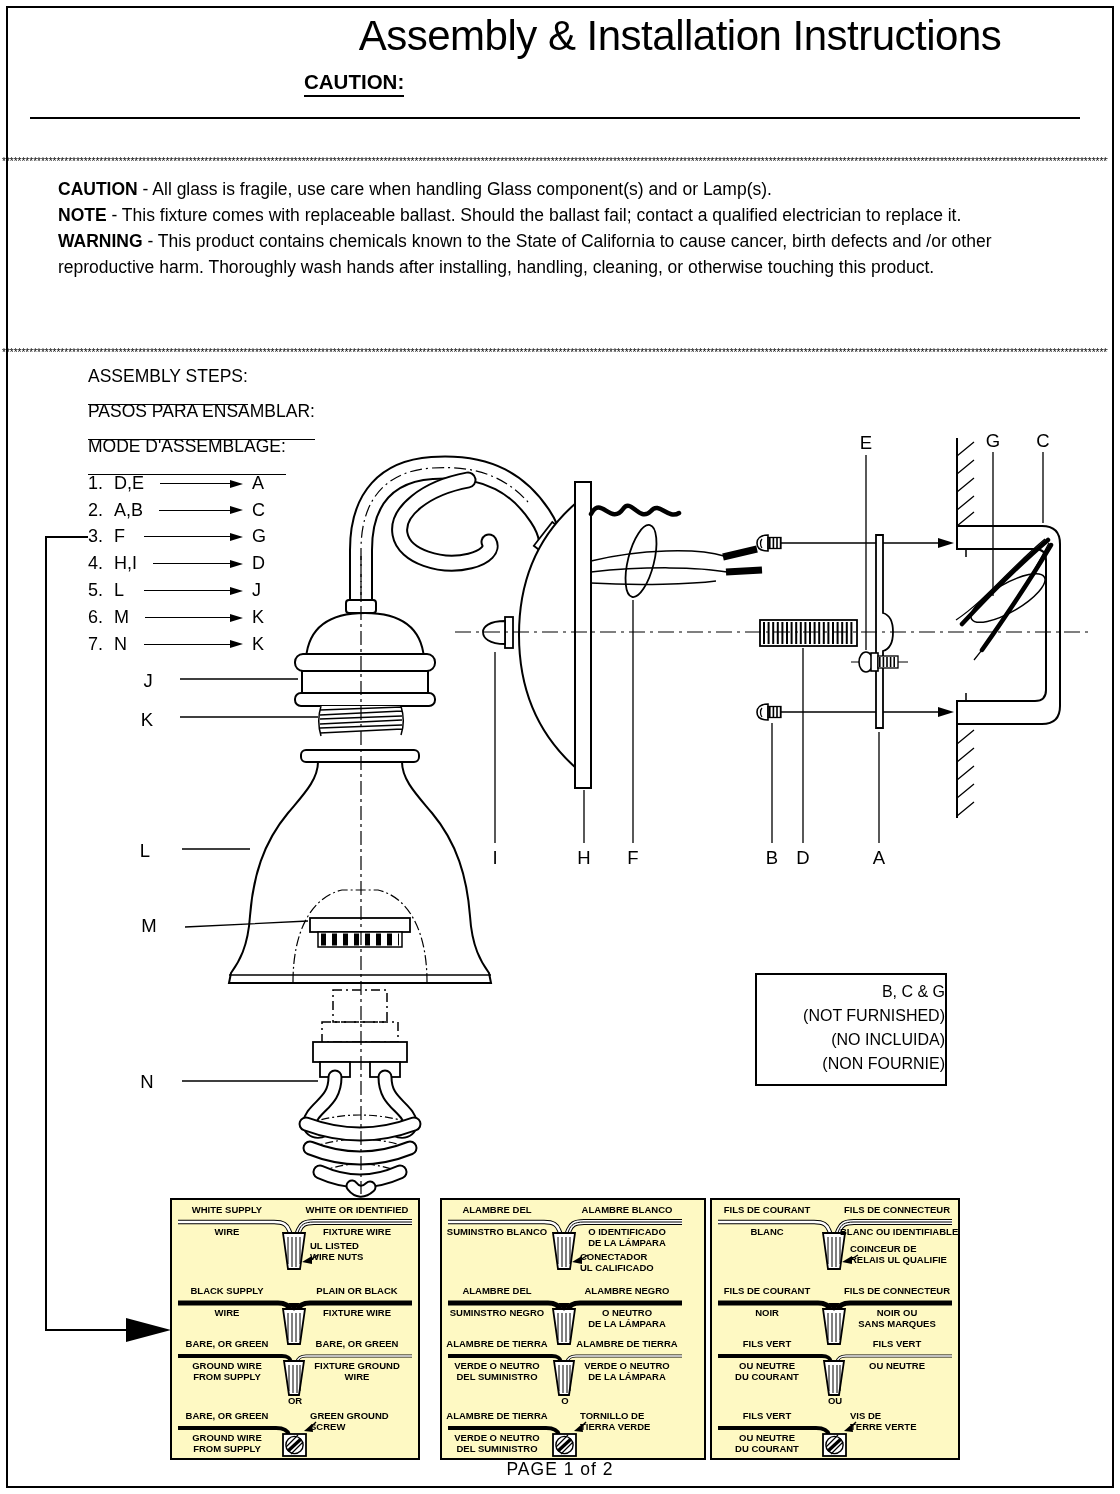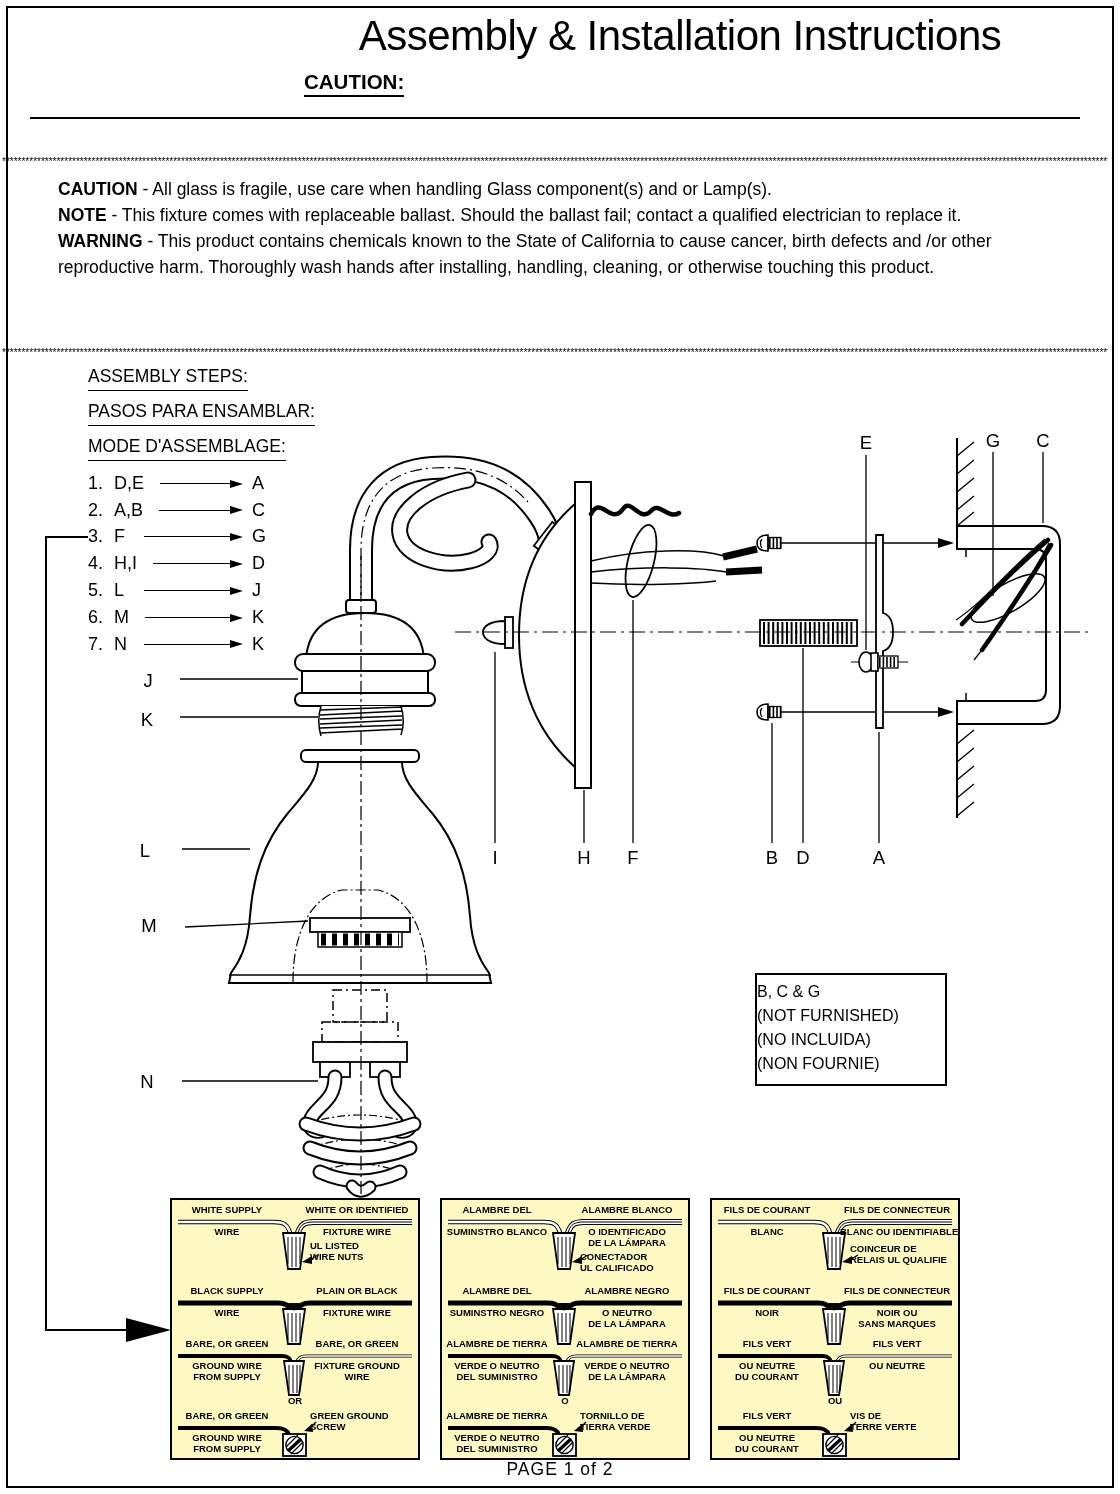--- a/index.html
+++ b/index.html
@@ -13,40 +13,40 @@
   .hr{left:30px;top:117px;width:1050px;height:2px;background:#000;}
   
   .stars{left:2px;width:1106px;height:13px;font-size:10px;line-height:12px;white-space:nowrap;overflow:hidden;}
   .stars1{top:156px;} .stars2{top:347px;}
   
   .notices{left:58px;top:176px;width:1000px;font-size:17.5px;line-height:26px;}
   .notices p{margin:0;}
   .nlabel{font-weight:bold;}
   
   .heading{left:88px;font-size:17.5px;}
-  .heading span{border-bottom:1.5px solid #000;padding-bottom:4px;}
+  .heading span{border-bottom:1.5px solid #000;padding-bottom:18px;}
   .h-en{top:366px;} .h-es{top:401px;} .h-fr{top:436px;}
   
   .steps{left:88px;top:470px;width:182px;}
   .step{display:flex;align-items:center;height:26.8px;font-size:18px;}
   .step-num{width:26px;}
   .step-from{min-width:14px;margin-right:16px;}
   .step-arrow{flex:1;height:0;border-top:1.7px solid #000;position:relative;}
   .step-arrow::after{content:"";position:absolute;right:-3px;top:-4.3px;width:0;height:0;
      border-left:13px solid #000;border-top:4.5px solid transparent;border-bottom:4.5px solid transparent;}
   .step-to{margin-left:12px;width:18px;}
   
   .diagram{position:absolute;left:0;top:0;width:1120px;height:1494px;}
   .diagram text{font-family:"Liberation Sans",sans-serif;font-size:18.5px;fill:#000;}
   
-  .nf-box{left:755px;top:973px;width:188px;height:104px;border:2px solid #000;text-align:left;
+  .nf-box{left:755px;top:973px;width:188px;height:104px;border:2px solid #000;text-align:right;
      font-size:16px;line-height:24px;padding-top:5px;background:#fff;}
   
   .wirebox{position:absolute;top:1198px;width:246px;height:258px;border:2px solid #000;background:#fef9c3;}
-  .wb1{left:170px;} .wb2{left:440px;} .wb3{left:710px;}
+  .wb1{left:170px;} .wb2{left:440px;padding-left:16px;} .wb3{left:710px;}
   .wbgfx{position:absolute;left:0;top:0;width:246px;height:258px;}
   .wbl{position:absolute;font-size:9.5px;font-weight:600;line-height:10px;text-align:center;white-space:nowrap;}
   .cl{left:2px;width:106px;} .cr{left:128px;width:114px;} .cn{left:138px;width:106px;text-align:left;}
   .orl{left:0;width:246px;text-align:center;}
   
   .footer{left:0;top:1459px;width:1120px;text-align:center;font-size:17.5px;letter-spacing:1px;}
 </style>
 </head>
 <body>
 

